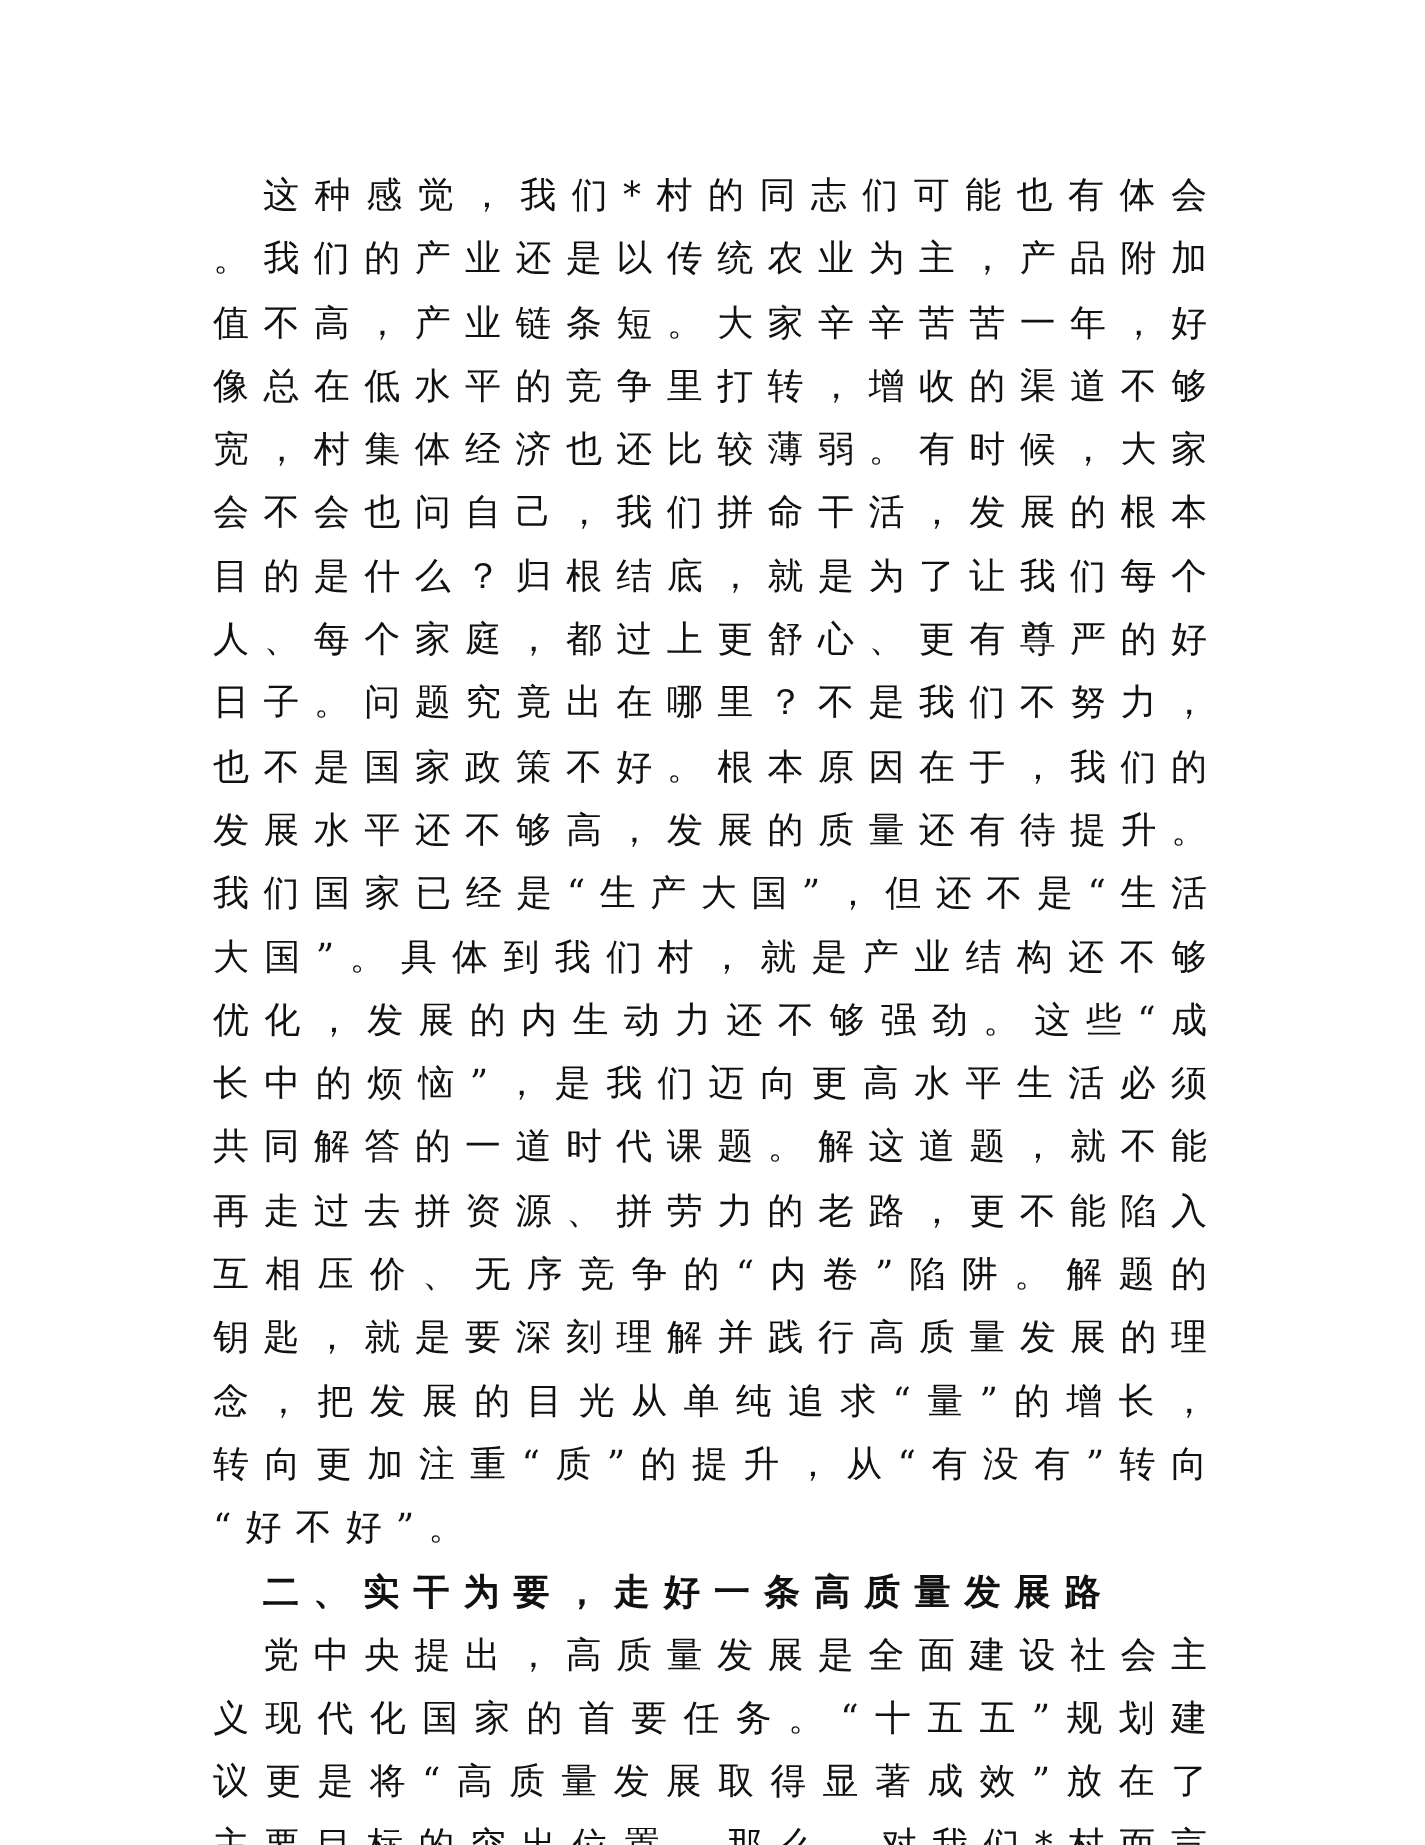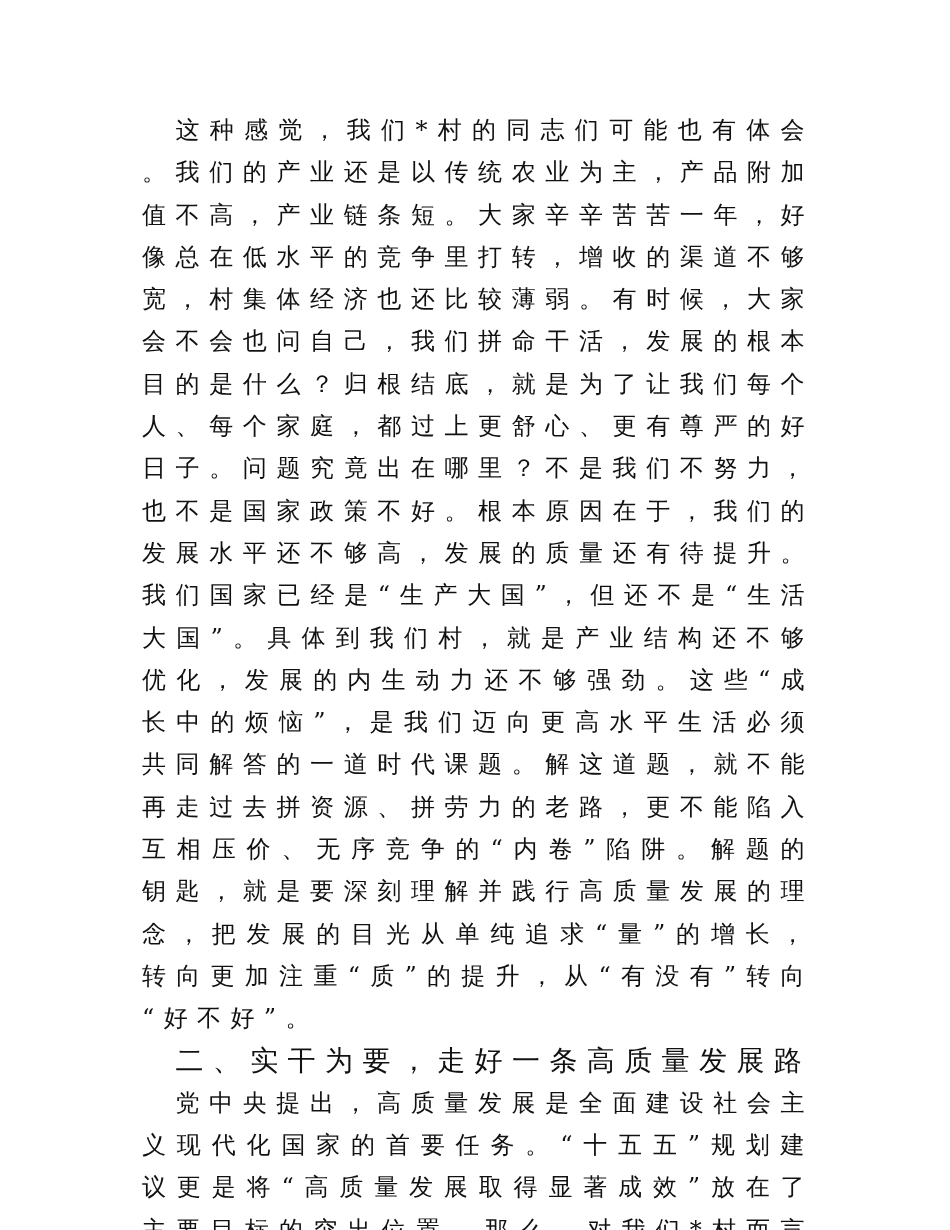--- a/index.html
+++ b/index.html
@@ -29,22 +29,22 @@
       letter-spacing: 9.4px;
       text-align: justify;
       text-justify: inter-character;
       word-break: break-all;
       line-break: anywhere;
     }
     .heading {
       margin: 0;
       text-indent: 33.4px;
       letter-spacing: 9.4px;
-      font-weight: normal;
-      font-size: 28px;
+      font-weight: bold;
+      font-size: 24px;
       line-height: 42.3px;
     }
   </style>
 </head>
 <body>
 
 <div class="page">
   <p class="para">这种感觉，我们*村的同志们可能也有体会。我们的产业还是以传统农业为主，产品附加值不高，产业链条短。大家辛辛苦苦一年，好像总在低水平的竞争里打转，增收的渠道不够宽，村集体经济也还比较薄弱。有时候，大家会不会也问自己，我们拼命干活，发展的根本目的是什么？归根结底，就是为了让我们每个人、每个家庭，都过上更舒心、更有尊严的好日子。问题究竟出在哪里？不是我们不努力，也不是国家政策不好。根本原因在于，我们的发展水平还不够高，发展的质量还有待提升。我们国家已经是“生产大国”，但还不是“生活大国”。具体到我们村，就是产业结构还不够优化，发展的内生动力还不够强劲。这些“成长中的烦恼”，是我们迈向更高水平生活必须共同解答的一道时代课题。解这道题，就不能再走过去拼资源、拼劳力的老路，更不能陷入互相压价、无序竞争的“内卷”陷阱。解题的钥匙，就是要深刻理解并践行高质量发展的理念，把发展的目光从单纯追求“量”的增长，转向更加注重“质”的提升，从“有没有”转向“好不好”。</p>
   <h2 class="heading">二、实干为要，走好一条高质量发展路</h2>
   <p class="para">党中央提出，高质量发展是全面建设社会主义现代化国家的首要任务。“十五五”规划建议更是将“高质量发展取得显著成效”放在了主要目标的突出位置。那么，对我们*村而言，这条高质量发展之路，具体应该怎么走？它不是一句空洞的口号，而是需要我们用脚步去丈量、用汗水去浇灌的实实在在的行动。</p>

